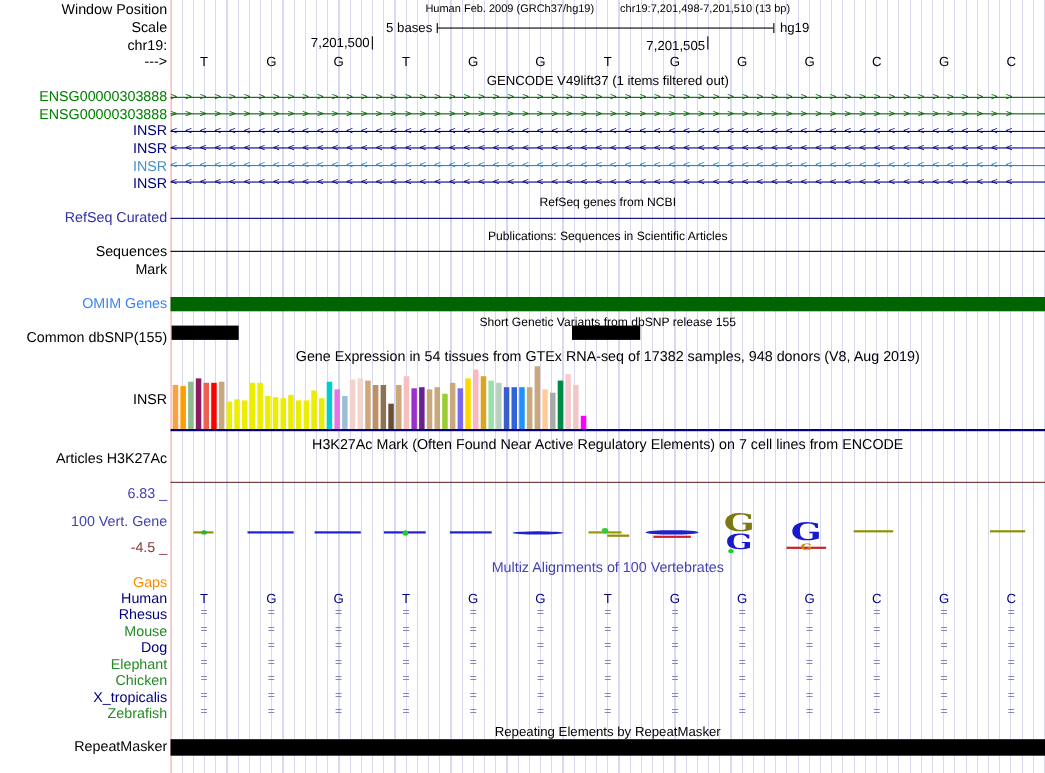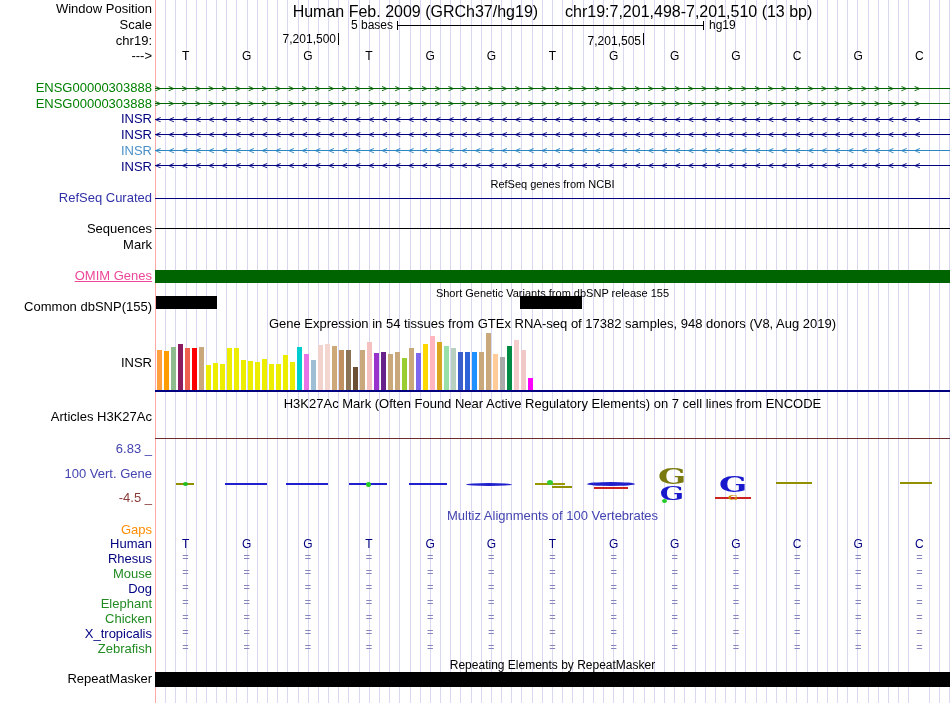--- a/index.html
+++ b/index.html
@@ -40,41 +40,41 @@
   <div class="lbl" style="top: 81px; color: rgb(0, 128, 0);">ENSG00000303888</div>
   <div class="lbl" style="top: 96.5px; color: rgb(0, 128, 0);">ENSG00000303888</div>
   <div class="lbl" style="top: 112px; color: rgb(0, 0, 128);">INSR</div>
   <div class="lbl" style="top: 128px; color: rgb(0, 0, 128);">INSR</div>
   <div class="lbl" style="top: 143.5px; color: rgb(74, 144, 200);">INSR</div>
   <div class="lbl" style="top: 159.5px; color: rgb(0, 0, 128);">INSR</div>
 
   <div class="lbl" style="top: 191px; color: rgb(48, 48, 168);">RefSeq Curated</div>
   <div class="lbl" style="top:222px">Sequences</div>
   <div class="lbl" style="top:238px">Mark</div>
-  <div class="lbl" style="top: 269px; color: #ec4899; text-decoration: underline;">OMIM Genes</div>
+  <div class="lbl" style="top: 269px; color: #3b82f6;">OMIM Genes</div>
   <div class="lbl" style="top:300px">Common dbSNP(155)</div>
   <div class="lbl" style="top:356px">INSR</div>
   <div class="lbl" style="top:410px">Articles H3K27Ac</div>
 
   <div class="lbl" style="top: 442px; color: rgb(67, 67, 176);">6.83 _</div>
   <div class="lbl" style="top: 467px; color: rgb(67, 67, 176);">100 Vert. Gene</div>
   <div class="lbl" style="top: 491px; color: rgb(139, 58, 58);">-4.5 _</div>
 
   <div class="lbl" style="top: 523px; color: rgb(255, 140, 0);">Gaps</div>
   <div class="lbl" style="top: 537px; color: rgb(0, 0, 128);">Human</div>
   <div class="lbl" style="top: 552px; color: rgb(0, 0, 128);">Rhesus</div>
   <div class="lbl" style="top: 567px; color: rgb(34, 139, 34);">Mouse</div>
   <div class="lbl" style="top: 582px; color: rgb(0, 0, 128);">Dog</div>
   <div class="lbl" style="top: 597px; color: rgb(34, 139, 34);">Elephant</div>
   <div class="lbl" style="top: 612px; color: rgb(34, 139, 34);">Chicken</div>
   <div class="lbl" style="top: 627px; color: rgb(0, 0, 128);">X_tropicalis</div>
   <div class="lbl" style="top: 642px; color: rgb(34, 139, 34);">Zebrafish</div>
   <div class="lbl" style="top:672px">RepeatMasker</div>
 
-  <div class="title" style="top:3px;font-size:16px">
+  <div class="title" style="top:3px;font-size:10px">
     <span>Human Feb. 2009 (GRCh37/hg19)</span>
     <span style="display:inline-block;width:18px"></span>
     <span>chr19:7,201,498-7,201,510 (13 bp)</span>
   </div>
   <div style="position:absolute;left:155px;top:18px;width:238px;text-align:right;font-size:12px">5 bases</div>
   <div class="scale-bar"></div>
   <div style="position:absolute;left:709px;top:18px;font-size:12px">hg19</div>
 
   <div class="tickmark" style="left:338px"></div>
   <div class="tickmark" style="left:643px"></div>
@@ -90,21 +90,23 @@
       <div class="col-cell" style="left: 305.769px; width: 61.1538px; color: rgb(0, 0, 0);">G</div>
       <div class="col-cell" style="left: 366.923px; width: 61.1538px; color: rgb(0, 0, 0);">T</div>
       <div class="col-cell" style="left: 428.077px; width: 61.1538px; color: rgb(0, 0, 0);">G</div>
       <div class="col-cell" style="left: 489.231px; width: 61.1538px; color: rgb(0, 0, 0);">G</div>
       <div class="col-cell" style="left: 550.385px; width: 61.1538px; color: rgb(0, 0, 0);">G</div>
       <div class="col-cell" style="left: 611.538px; width: 61.1538px; color: rgb(0, 0, 0);">C</div>
       <div class="col-cell" style="left: 672.692px; width: 61.1538px; color: rgb(0, 0, 0);">G</div>
       <div class="col-cell" style="left: 733.846px; width: 61.1538px; color: rgb(0, 0, 0);">C</div>
     </div>
 
+  <div class="title" style="top:66px;font-size:12px">GENCODE V49lift37 (1 items filtered out)</div>
   <div class="title" style="top:178px;font-size:11px">RefSeq genes from NCBI</div>
+  <div class="title" style="top:209px;font-size:11px">Publications: Sequences in Scientific Articles</div>
   <div class="title" style="top:287px;font-size:11px">Short Genetic Variants from dbSNP release 155</div>
   <div class="title" style="top:316px;font-size:13px">Gene Expression in 54 tissues from GTEx RNA-seq of 17382 samples, 948 donors (V8, Aug 2019)</div>
   <div class="title" style="top:396px;font-size:13px">H3K27Ac Mark (Often Found Near Active Regulatory Elements) on 7 cell lines from ENCODE</div>
   <div class="title" style="top: 508px; font-size: 13px; color: rgb(67, 67, 176);">Multiz Alignments of 100 Vertebrates</div>
   <div class="title" style="top:658px;font-size:12px">Repeating Elements by RepeatMasker</div>
 
   <div id="gene-rows">
       <div class="gene-row" style="top: 81.5px; color: rgb(0, 100, 0); background-image: linear-gradient(rgb(0, 100, 0), rgb(0, 100, 0));">&gt;&gt;&gt;&gt;&gt;&gt;&gt;&gt;&gt;&gt;&gt;&gt;&gt;&gt;&gt;&gt;&gt;&gt;&gt;&gt;&gt;&gt;&gt;&gt;&gt;&gt;&gt;&gt;&gt;&gt;&gt;&gt;&gt;&gt;&gt;&gt;&gt;&gt;&gt;&gt;&gt;&gt;&gt;&gt;&gt;&gt;&gt;&gt;&gt;&gt;&gt;&gt;&gt;&gt;&gt;&gt;&gt;&gt;</div>
       <div class="gene-row" style="top: 97px; color: rgb(0, 100, 0); background-image: linear-gradient(rgb(0, 100, 0), rgb(0, 100, 0));">&gt;&gt;&gt;&gt;&gt;&gt;&gt;&gt;&gt;&gt;&gt;&gt;&gt;&gt;&gt;&gt;&gt;&gt;&gt;&gt;&gt;&gt;&gt;&gt;&gt;&gt;&gt;&gt;&gt;&gt;&gt;&gt;&gt;&gt;&gt;&gt;&gt;&gt;&gt;&gt;&gt;&gt;&gt;&gt;&gt;&gt;&gt;&gt;&gt;&gt;&gt;&gt;&gt;&gt;&gt;&gt;&gt;&gt;</div>
       <div class="gene-row" style="top: 112.5px; color: rgb(0, 0, 128); background-image: linear-gradient(rgb(0, 0, 128), rgb(0, 0, 128));">&lt;&lt;&lt;&lt;&lt;&lt;&lt;&lt;&lt;&lt;&lt;&lt;&lt;&lt;&lt;&lt;&lt;&lt;&lt;&lt;&lt;&lt;&lt;&lt;&lt;&lt;&lt;&lt;&lt;&lt;&lt;&lt;&lt;&lt;&lt;&lt;&lt;&lt;&lt;&lt;&lt;&lt;&lt;&lt;&lt;&lt;&lt;&lt;&lt;&lt;&lt;&lt;&lt;&lt;&lt;&lt;&lt;&lt;</div>

